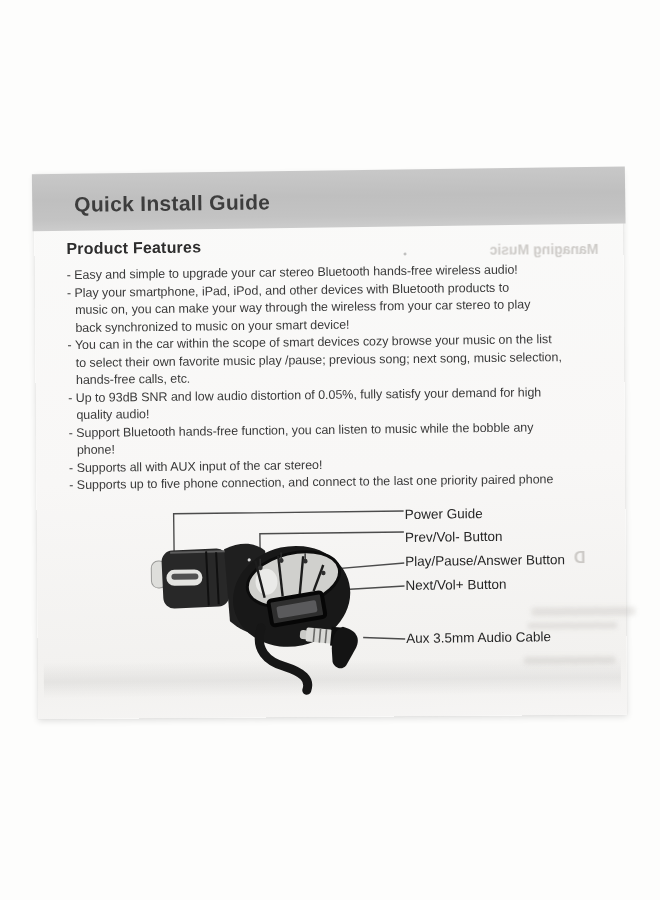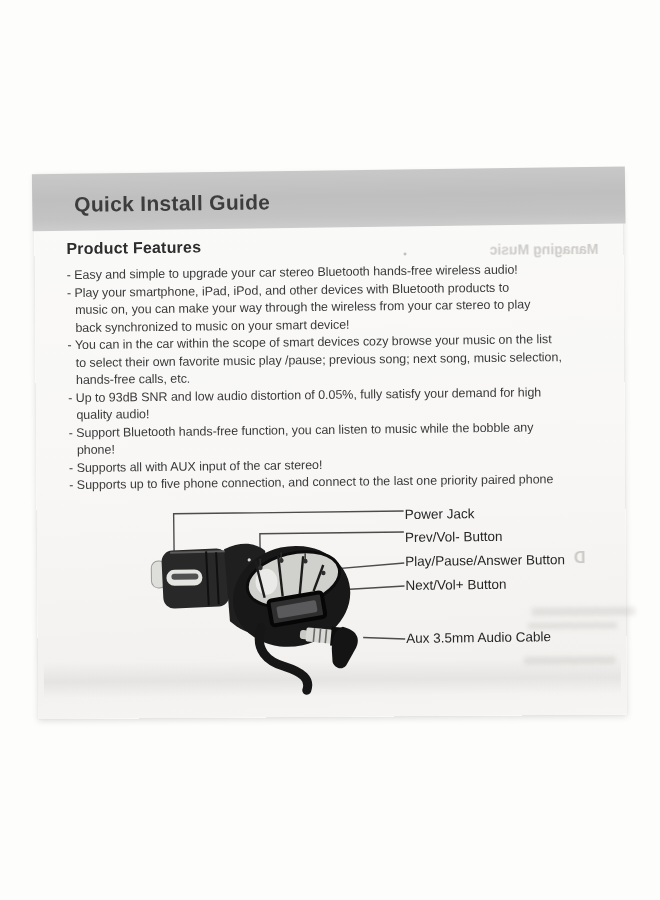--- a/index.html
+++ b/index.html
@@ -158,20 +158,20 @@
 
       <g transform="rotate(6 330 645)">
         <rect x="296" y="634" width="8" height="9" rx="3" fill="#c9c9c6"></rect>
         <rect x="302" y="631" width="26" height="14" rx="2" fill="#d8d8d5"></rect>
         <path d="M310,631 L310,645 M316,631 L316,645 M322,631 L322,645" stroke="#6a6a68" stroke-width="1.6"></path>
         <rect x="327" y="628" width="12" height="19" fill="#0e0e0e"></rect>
         <path d="M338,627 C351,629 357,636 353,647 L345,665 C341,671 334,669 331,663 L329,650 C328,639 331,630 338,627 Z" fill="#141414"></path>
       </g>
     </svg>
 
-    <div class="dlabel l0">Power Jack</div>
+    <div class="dlabel l0">Power Guide</div>
     <div class="dlabel l1">Prev/Vol- Button</div>
     <div class="dlabel l2">Play/Pause/Answer Button</div>
     <div class="dlabel l3">Next/Vol+ Button</div>
     <div class="dlabel l4">Aux 3.5mm Audio Cable</div>
 
   </div>
 </div>
 
 </body></html>

